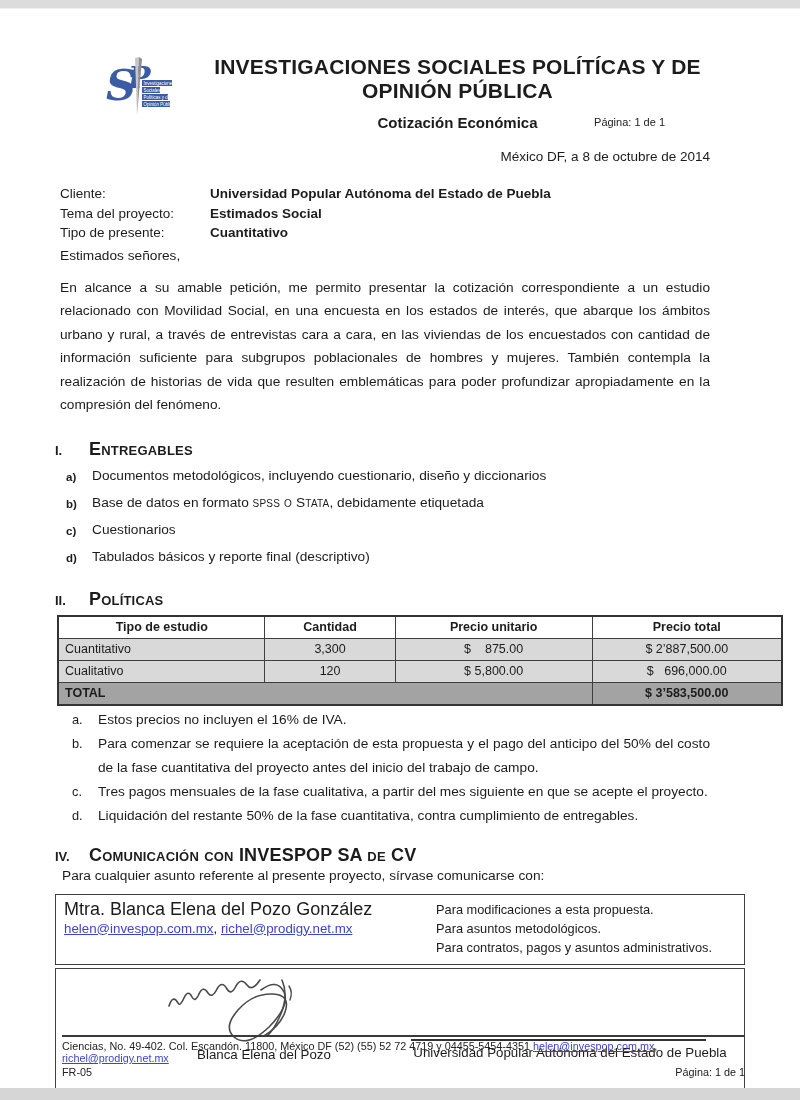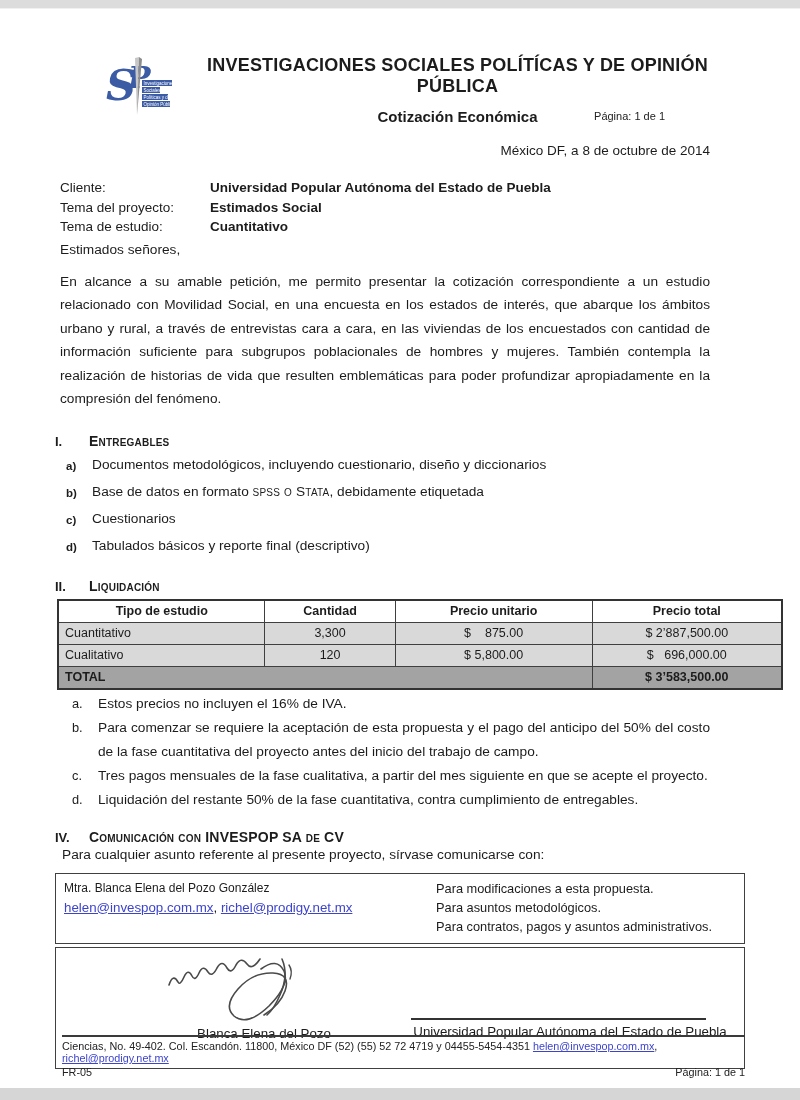--- a/index.html
+++ b/index.html
@@ -12,39 +12,39 @@
   .top-strip{position:absolute;top:0;left:0;width:800px;height:8px;background:#dcdcdc;border-bottom:1px solid #f0f0f0;}
   .bottom-strip{position:absolute;bottom:0;left:0;width:800px;height:12px;background:#d6d6d6;}
 
   .doc{position:relative;padding-top:55px;}
 
   
   .logo{position:absolute;left:106px;top:57px;width:70px;height:64px;}
 
   
   .header-row{margin:0 55px 0 170px;text-align:center;}
-  .org-title{font-size:18px;font-weight:bold;letter-spacing:.2px;}
+  .org-title{font-size:21px;font-weight:bold;letter-spacing:.2px;}
   .title-row{position:relative;margin-top:11px;height:18px;}
   .doc-title{font-size:15px;font-weight:bold;}
   .page-label{position:absolute;right:80px;top:2px;font-size:11px;font-weight:normal;color:#222;}
 
   .date-line{text-align:right;margin:17px 90px 0 0;font-size:13.5px;}
 
   .client-block{margin:20px 0 0 60px;font-size:13.5px;}
   .client-row{display:flex;line-height:19.5px;}
   .client-label{width:150px;}
   .client-value{font-weight:bold;}
 
   .salutation{margin:5px 0 0 60px;font-size:13.7px;}
 
   .intro{margin:13px 90px 0 60px;font-size:13.7px;line-height:23.5px;text-align:justify;}
 
   .sec-heading{margin-left:55px;font-size:13px;font-weight:bold;}
   .sec-num{display:inline-block;width:34px;}
-  .sc{font-variant:small-caps;font-size:14px;letter-spacing:.2px;}
+  .sc{font-variant:small-caps;font-size:18px;letter-spacing:.2px;}
 
   .list{margin:3px 90px 0 66px;}
   .li{display:flex;line-height:25px;font-size:13.7px;}
   .li .marker{width:26px;flex:0 0 26px;font-size:11.5px;font-weight:600;padding-top:2px;}
   .li .txt{flex:1;}
   .list-iii{margin:2px 90px 0 72px;}
   .list-iii .li{line-height:24px;}
   .list-iii .txt{text-align:justify;}
 
   
@@ -55,21 +55,21 @@
   table.quote td{background:#d9d9d9;}
   td.c{text-align:center;}
   td.l{text-align:left;}
   tr.total td{background:#a3a3a3;font-weight:bold;border-bottom:2px solid #333;}
   .money{white-space:pre;}
 
   .sec4-intro{margin:2px 0 0 62px;font-size:13.7px;}
 
   .contact-box{margin:11px 55px 0 55px;border:1px solid #404040;display:flex;padding:5px 8px 7px 8px;}
   .contact-left{flex:1;}
-  .contact-name{font-size:12px;line-height:19px;}
+  .contact-name{font-size:18px;line-height:19px;}
   .contact-emails{font-size:13.3px;line-height:19px;}
   .link{color:#3d44cc;text-decoration:underline;cursor:pointer;}
   .contact-right{width:300px;font-size:12.8px;line-height:19px;}
 
   .sign-box{margin:3px 55px 0 55px;border:1px solid #404040;height:120px;position:relative;}
   .sig-svg{position:absolute;left:105px;top:5px;}
   .signer-name{position:absolute;left:108px;top:78px;width:200px;text-align:center;font-size:13.3px;}
   .countersign{position:absolute;left:350px;right:10px;top:70px;}
   .countersign .sig-line{border-top:2px solid #333;margin:0 28px 4px 5px;}
   .countersign .cs-name{text-align:center;font-size:13.3px;}
@@ -117,21 +117,21 @@
   <div class="client-block">
     <div class="client-row">
       <span class="client-label">Cliente:</span>
       <span class="client-value">Universidad Popular Autónoma del Estado de Puebla</span>
     </div>
     <div class="client-row">
       <span class="client-label">Tema del proyecto:</span>
       <span class="client-value">Estimados Social</span>
     </div>
     <div class="client-row">
-      <span class="client-label">Tema de estudio:</span>
+      <span class="client-label">Tipo de presente:</span>
       <span class="client-value">Cuantitativo</span>
     </div>
   </div>
 
   <div class="salutation">Estimados señores,</div>
 
   <div class="intro">En alcance a su amable petición, me permito presentar la cotización correspondiente a un estudio relacionado con Movilidad Social, en una encuesta en los estados de interés, que abarque los ámbitos urbano y rural, a través de entrevistas cara a cara, en las viviendas de los encuestados con cantidad de información suficiente para subgrupos poblacionales de hombres y mujeres. También contempla la realización de historias de vida que resulten emblemáticas para poder profundizar apropiadamente en la compresión del fenómeno.</div>
 
   <div class="sec-heading" style="margin-top:22px;">
     <span class="sec-num">I.</span><span class="sc">Entregables</span>
@@ -149,21 +149,21 @@
       <span class="marker">c)</span>
       <span class="txt">Cuestionarios</span>
     </div>
     <div class="li">
       <span class="marker">d)</span>
       <span class="txt">Tabulados básicos y reporte final (descriptivo)</span>
     </div>
   </div>
 
   <div class="sec-heading" style="margin-top:18px;">
-    <span class="sec-num">II.</span><span class="sc">Liquidación</span>
+    <span class="sec-num">II.</span><span class="sc">Políticas</span>
   </div>
   <table class="quote">
     <tbody>
         <tr>
       <th>Tipo de estudio</th>
       <th>Cantidad</th>
       <th>Precio unitario</th>
       <th>Precio total</th>
     </tr>
     <tr>

